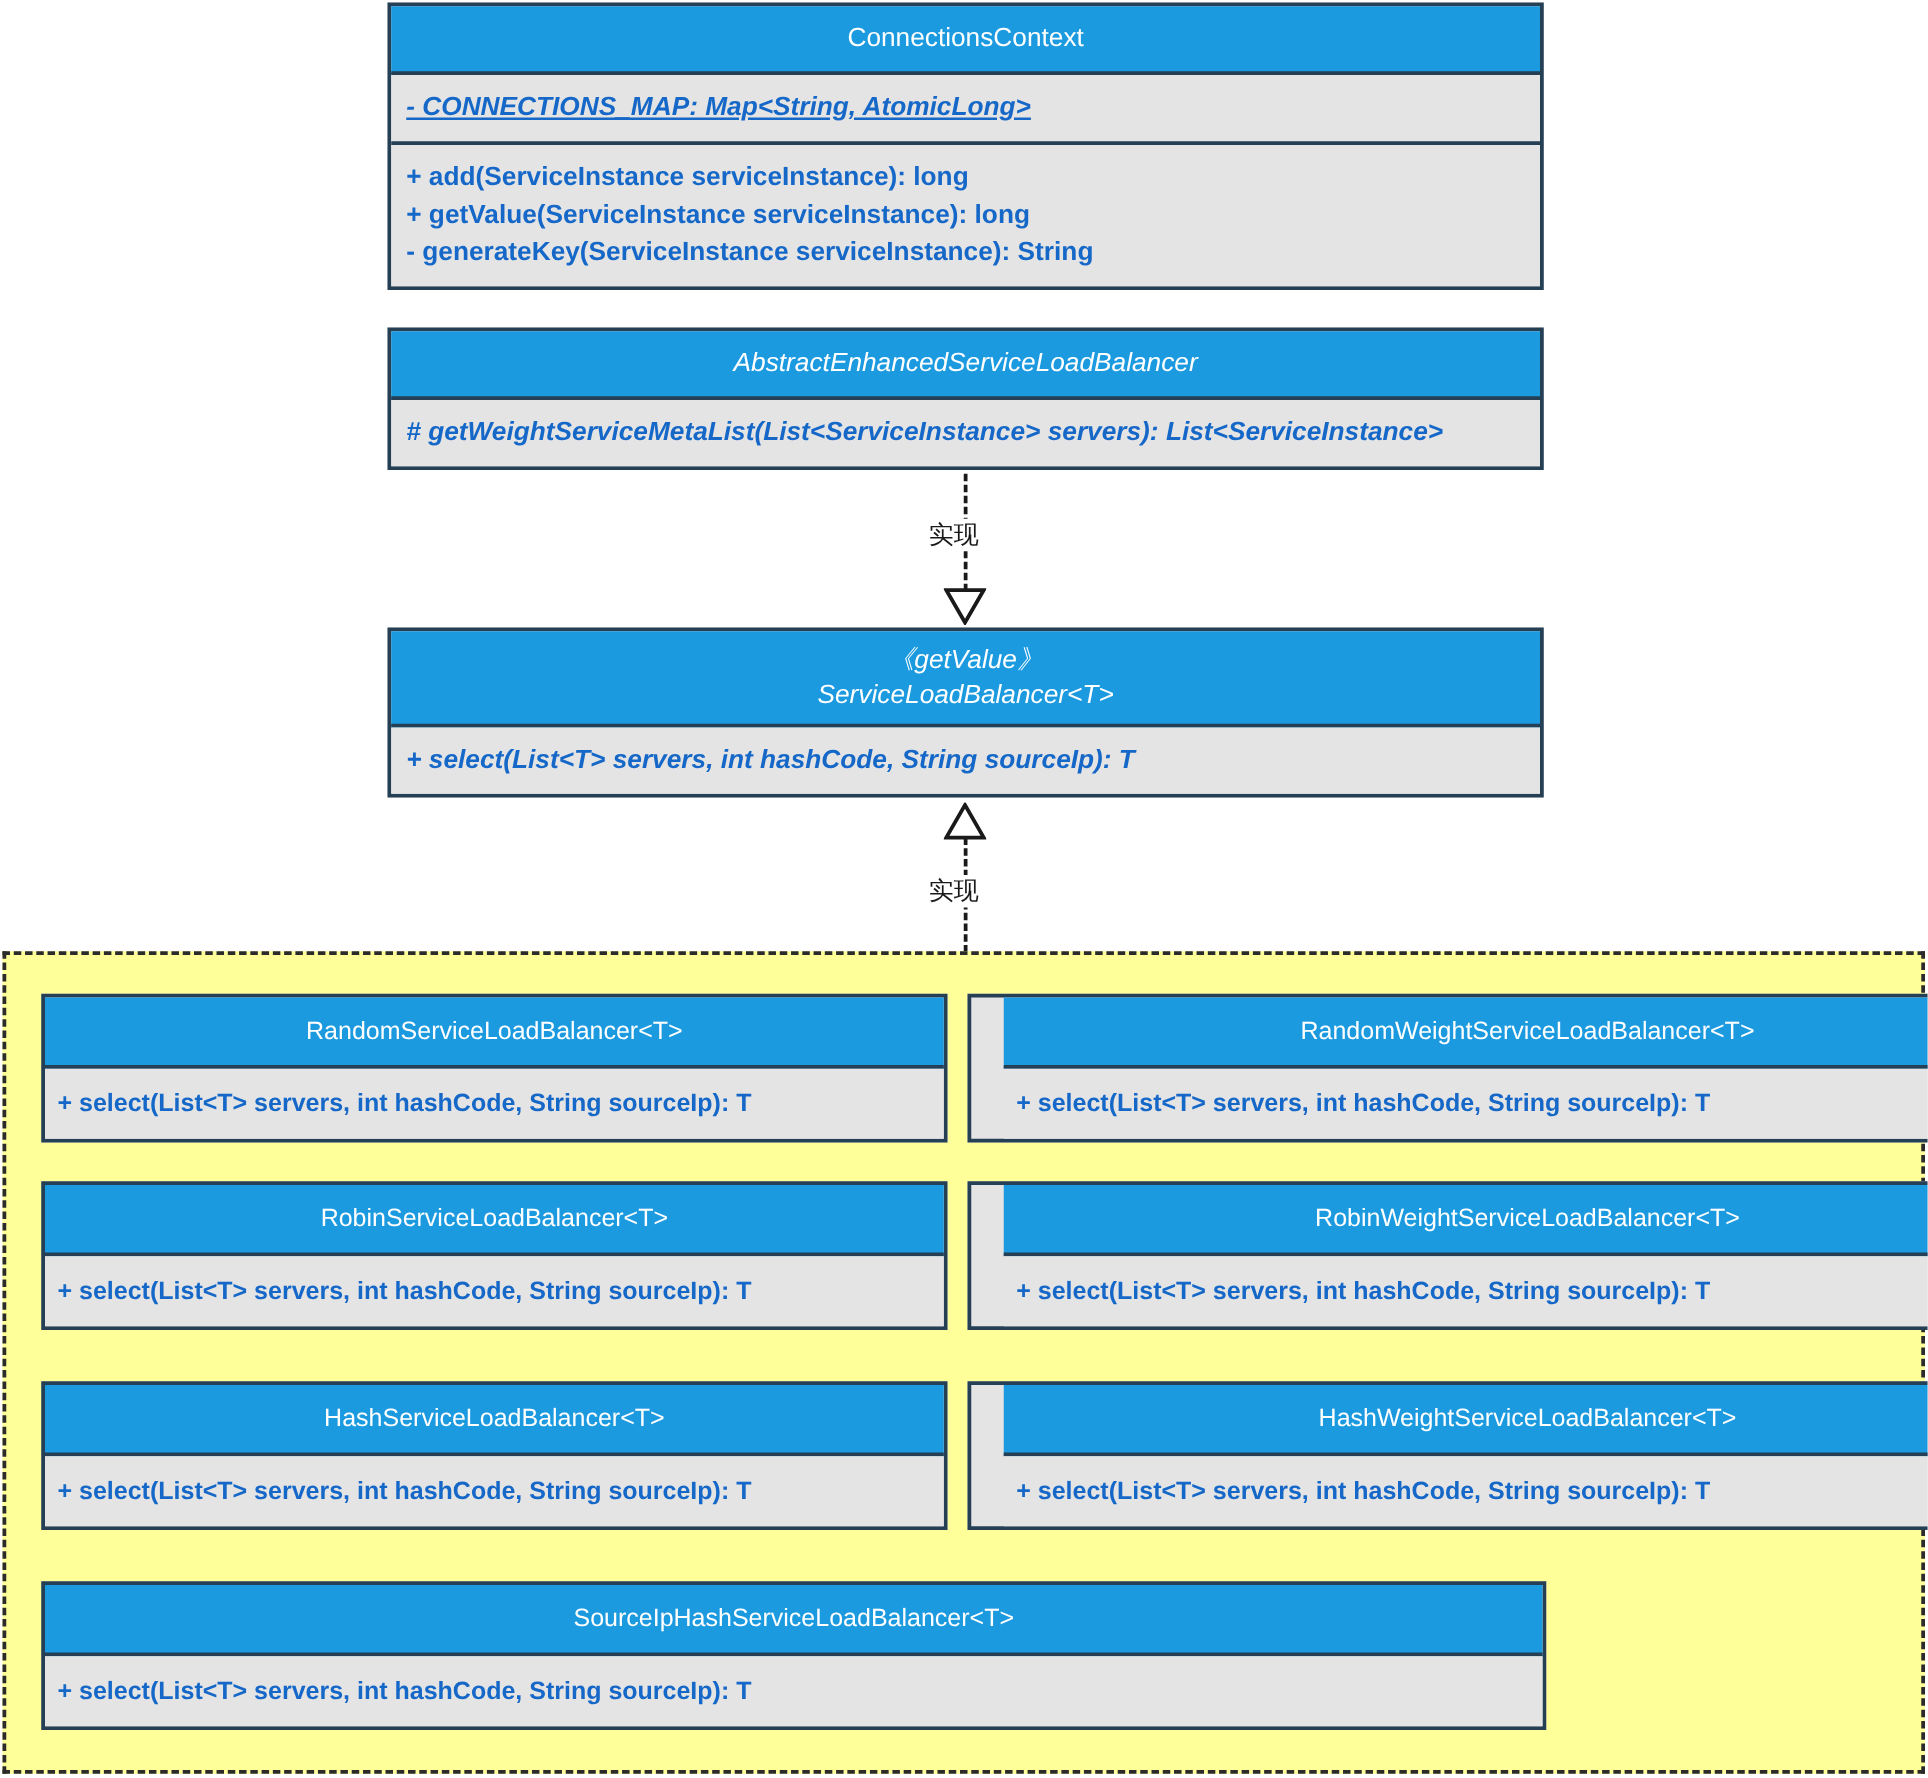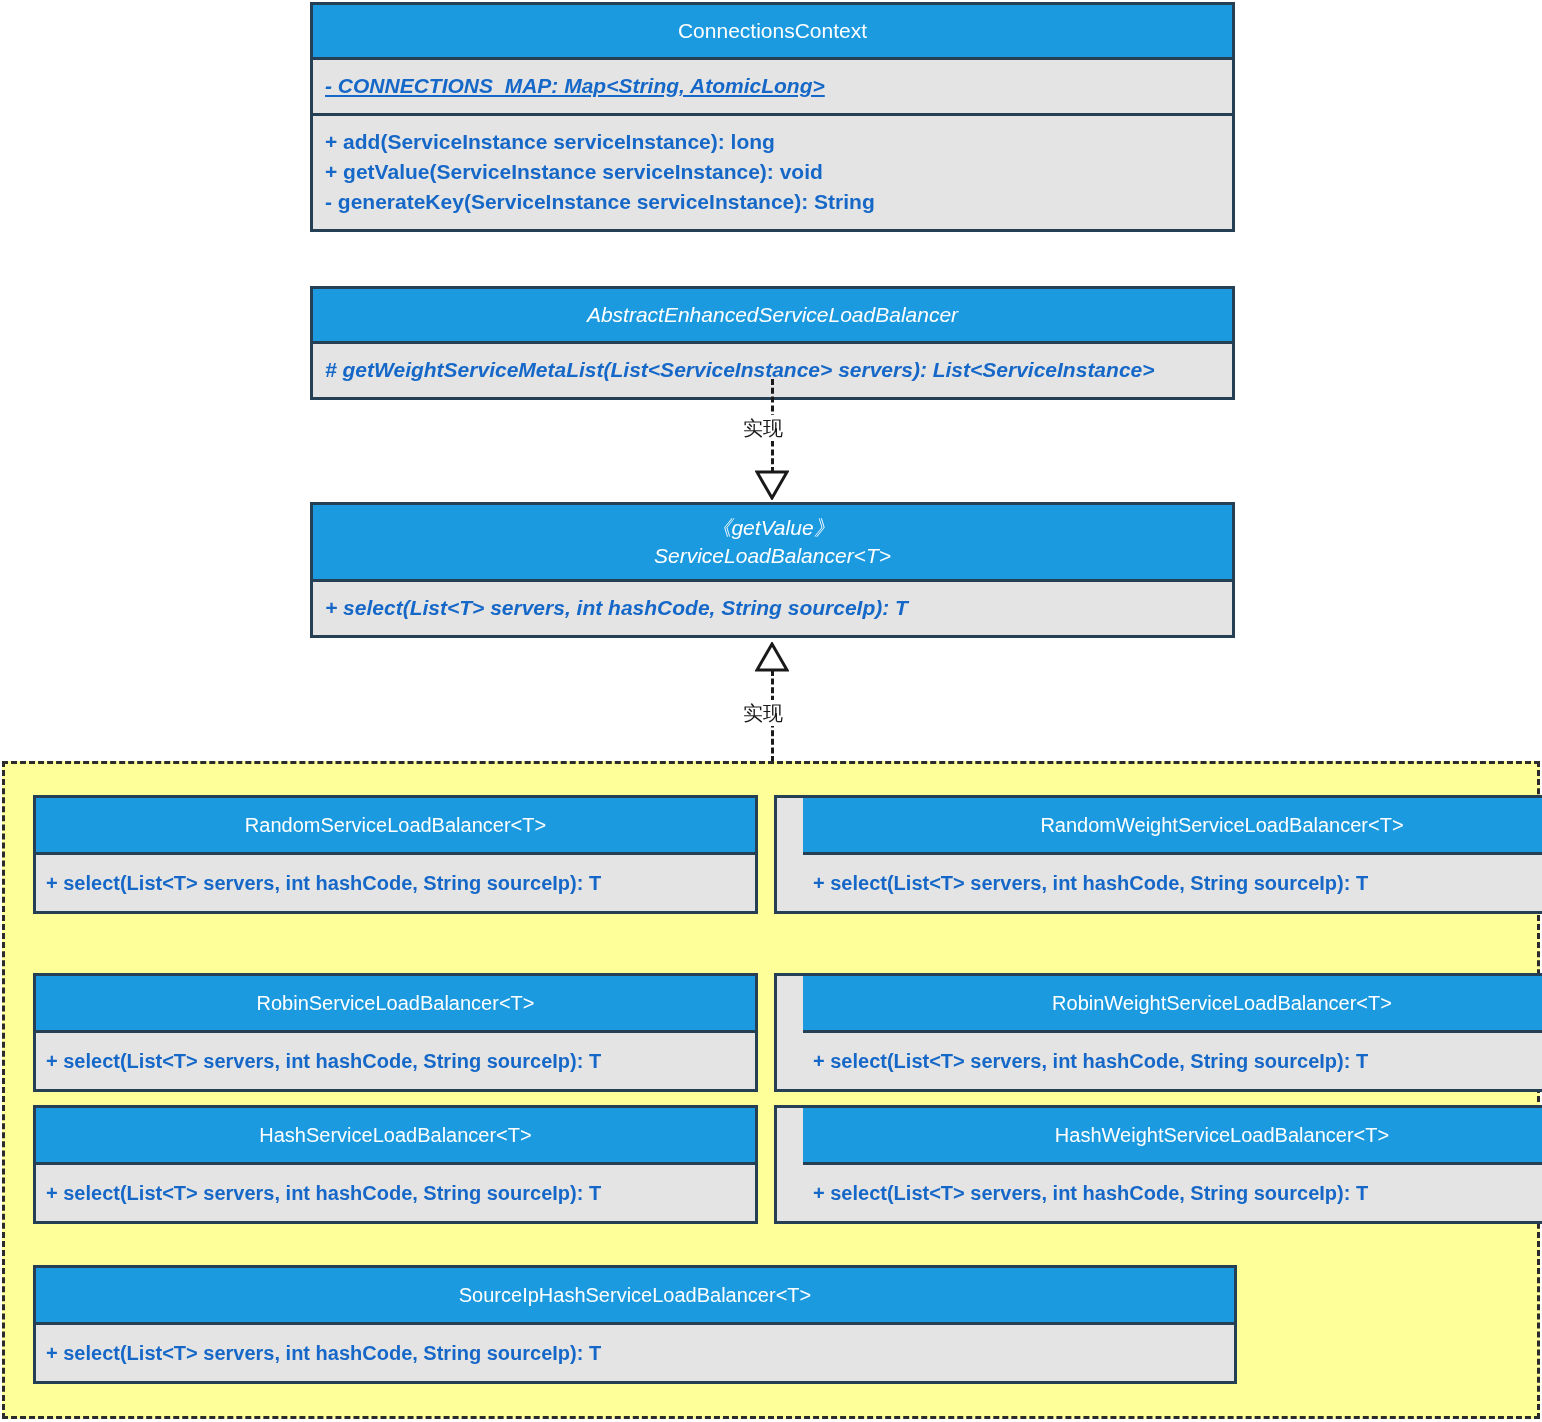--- a/index.html
+++ b/index.html
@@ -50,21 +50,21 @@
   .italic { font-style: italic; }
   .static-member {
     font-style: italic;
     text-decoration: underline;
     display: inline-block;
   }
   .member-line { white-space: nowrap; }
 
   
   #box-connections-context { left: 310px; top: 2px;   width: 925px; }
-  #box-abstract-balancer   { left: 310px; top: 262px; width: 925px; margin-top: 24px; }
+  #box-abstract-balancer   { left: 310px; top: 262px; width: 925px; }
   #box-interface           { left: 310px; top: 502px; width: 925px; }
 
   
   .connector {
     position: absolute;
   }
   .dashline {
     position: absolute;
     width: 0;
     border-left: 3px dashed #1a1a1a;
@@ -97,35 +97,35 @@
     box-sizing: border-box;
   }
   .impl-box .uml-header { font-size: 20px; padding: 13px 6px; }
   .impl-box .uml-section { font-size: 20px; padding: 13px 10px; }
 
   .col-left  { left: 28px;  width: 725px; }
   .col-right { left: 769px; width: 870px; padding-left: 26px; }
   .col-full  { left: 28px;  width: 1204px; }
 
   .row-1 { top: 31px; }
-  .row-2 { top: 181px; margin-top: 28px; }
+  .row-2 { top: 181px; }
   .row-3 { top: 341px; }
   .row-4 { top: 501px; }
 </style>
 </head>
 <body>
 
 <div class="uml-box" id="box-connections-context">
   <div class="uml-header">ConnectionsContext</div>
   <div class="uml-section">
     <div class="member-line"><span class="static-member">- CONNECTIONS_MAP: Map&lt;String, AtomicLong&gt;</span></div>
   </div>
   <div class="uml-section">
     <div class="member-line">+ add(ServiceInstance serviceInstance): long</div>
-    <div class="member-line">+ getValue(ServiceInstance serviceInstance): void</div>
+    <div class="member-line">+ getValue(ServiceInstance serviceInstance): long</div>
     <div class="member-line">- generateKey(ServiceInstance serviceInstance): String</div>
   </div>
 </div>
 
 <div class="uml-box" id="box-abstract-balancer">
   <div class="uml-header italic">AbstractEnhancedServiceLoadBalancer</div>
   <div class="uml-section italic">
     <div class="member-line"># getWeightServiceMetaList(List&lt;ServiceInstance&gt; servers): List&lt;ServiceInstance&gt;</div>
   </div>
 </div>

